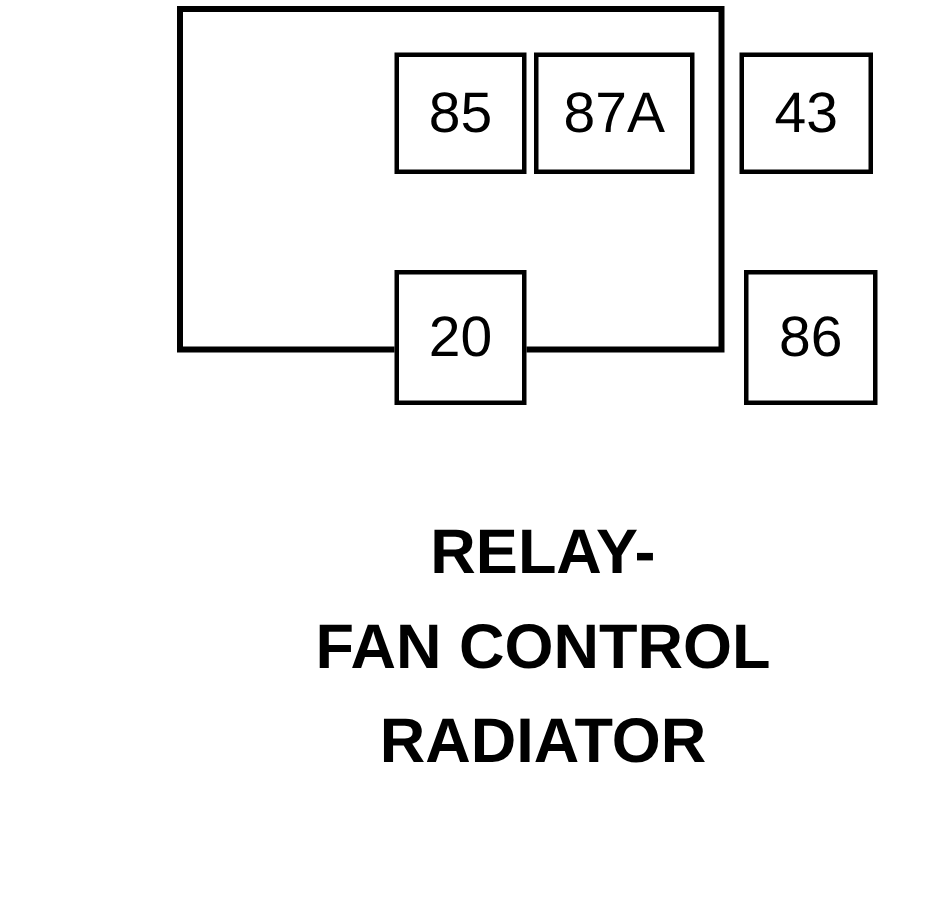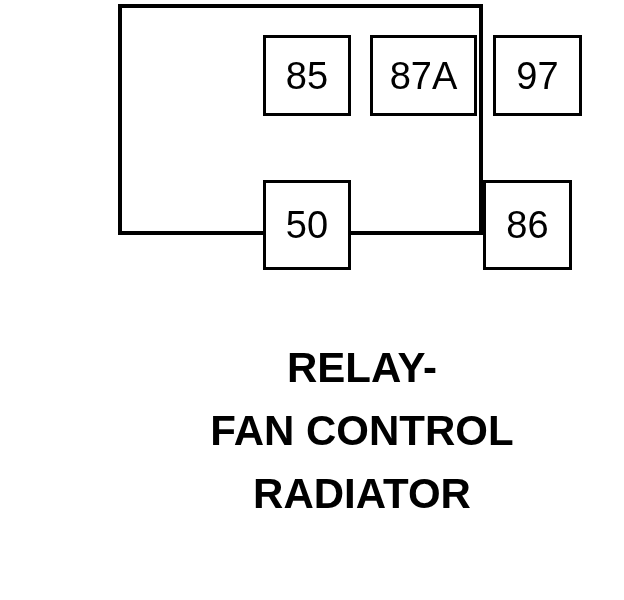--- a/index.html
+++ b/index.html
@@ -43,25 +43,25 @@
     font-size: 38px;
     font-weight: 400;
     line-height: 1;
     color: #000000;
     letter-spacing: 0px;
     white-space: nowrap;
   }
 
   
   #terminal-85  { left: 141px; top: 27px;  width: 88px;  height: 81px; }
-  #terminal-87a { left: 248px; top: 27px;  width: 107px; height: 81px; }
+  #terminal-87a { left: 234px; top: 27px;  width: 107px; height: 81px; }
   #terminal-87  { left: 371px; top: 27px;  width: 89px;  height: 81px; }
   
   #terminal-30  { left: 141px; top: 172px; width: 88px;  height: 90px; }
-  #terminal-86  { left: 361px; top: 172px; width: 89px;  height: 90px; }
+  #terminal-86  { left: 374px; top: 172px; width: 89px;  height: 90px; }
 
   
   #caption {
     position: absolute;
     left: 15px;
     top: 336px;
     width: 624px;
     text-align: center;
     padding-left: 35px;
   }
@@ -82,25 +82,25 @@
 
   <div class="terminal" id="terminal-85">
     <span class="terminal-label">85</span>
   </div>
 
   <div class="terminal" id="terminal-87a">
     <span class="terminal-label">87A</span>
   </div>
 
   <div class="terminal" id="terminal-87">
-    <span class="terminal-label">97</span>
+    <span class="terminal-label">43</span>
   </div>
 
   <div class="terminal" id="terminal-30">
-    <span class="terminal-label">50</span>
+    <span class="terminal-label">20</span>
   </div>
 
   <div class="terminal" id="terminal-86">
     <span class="terminal-label">86</span>
   </div>
 
 </div>
 
 <div id="caption">
   <div class="caption-line">RELAY-</div>

